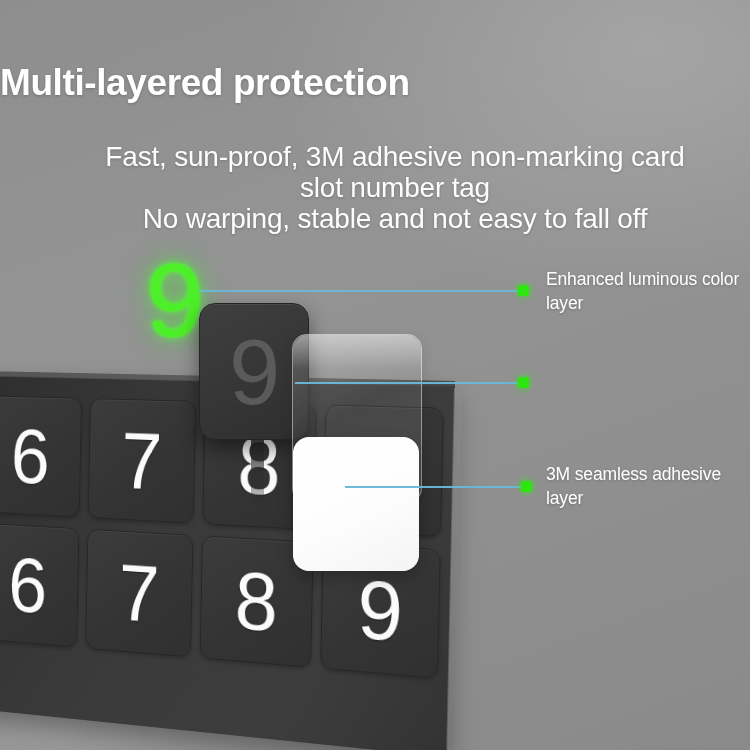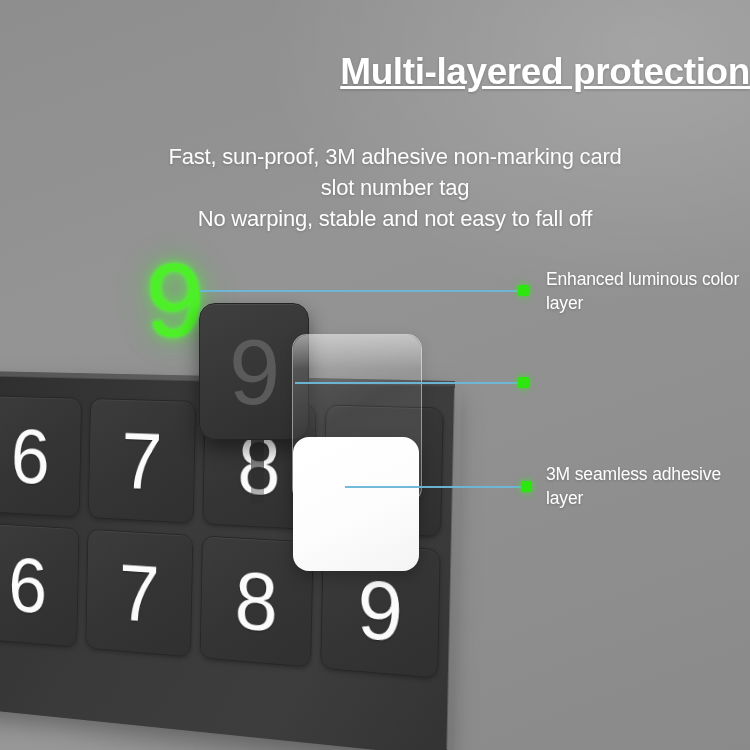--- a/index.html
+++ b/index.html
@@ -11,28 +11,27 @@
   #stage{
     position:relative;width:750px;height:750px;overflow:hidden;
     background:
       radial-gradient(ellipse 620px 420px at 86% 6%, rgba(255,255,255,.16) 0%, rgba(255,255,255,0) 62%),
       radial-gradient(ellipse 520px 480px at 8% 96%, rgba(255,255,255,.10) 0%, rgba(255,255,255,0) 60%),
       linear-gradient(160deg,#8e8e8e 0%,#949494 34%,#909090 62%,#8a8a8a 100%);
   }
 
   
   .title{
-    position:absolute;left:0;right:0;top:51px;text-align:right;
+    position:absolute;left:0;right:0;top:62px;text-align:left;
     font-size:37px;font-weight:bold;color:#ffffff;letter-spacing:-.4px;
     text-shadow:0 1px 3px rgba(0,0,0,.22);
-    text-decoration:underline;
   }
   .sub{
     position:absolute;left:0;right:0;top:141px;text-align:center;
-    font-size:22px;color:#fdfdfd;line-height:31px;letter-spacing:-.2px;
+    font-size:28px;color:#fdfdfd;line-height:31px;letter-spacing:-.2px;
     text-shadow:0 1px 3px rgba(0,0,0,.20);
     padding-left:40px;
   }
   .sub .l{display:block;}
 
   
   .plate-wrap{
     position:absolute;left:-90px;top:386px;width:545px;height:372px;
     transform:perspective(900px) rotateY(-11deg) rotateZ(1.25deg);
     transform-origin:100% 0%;

